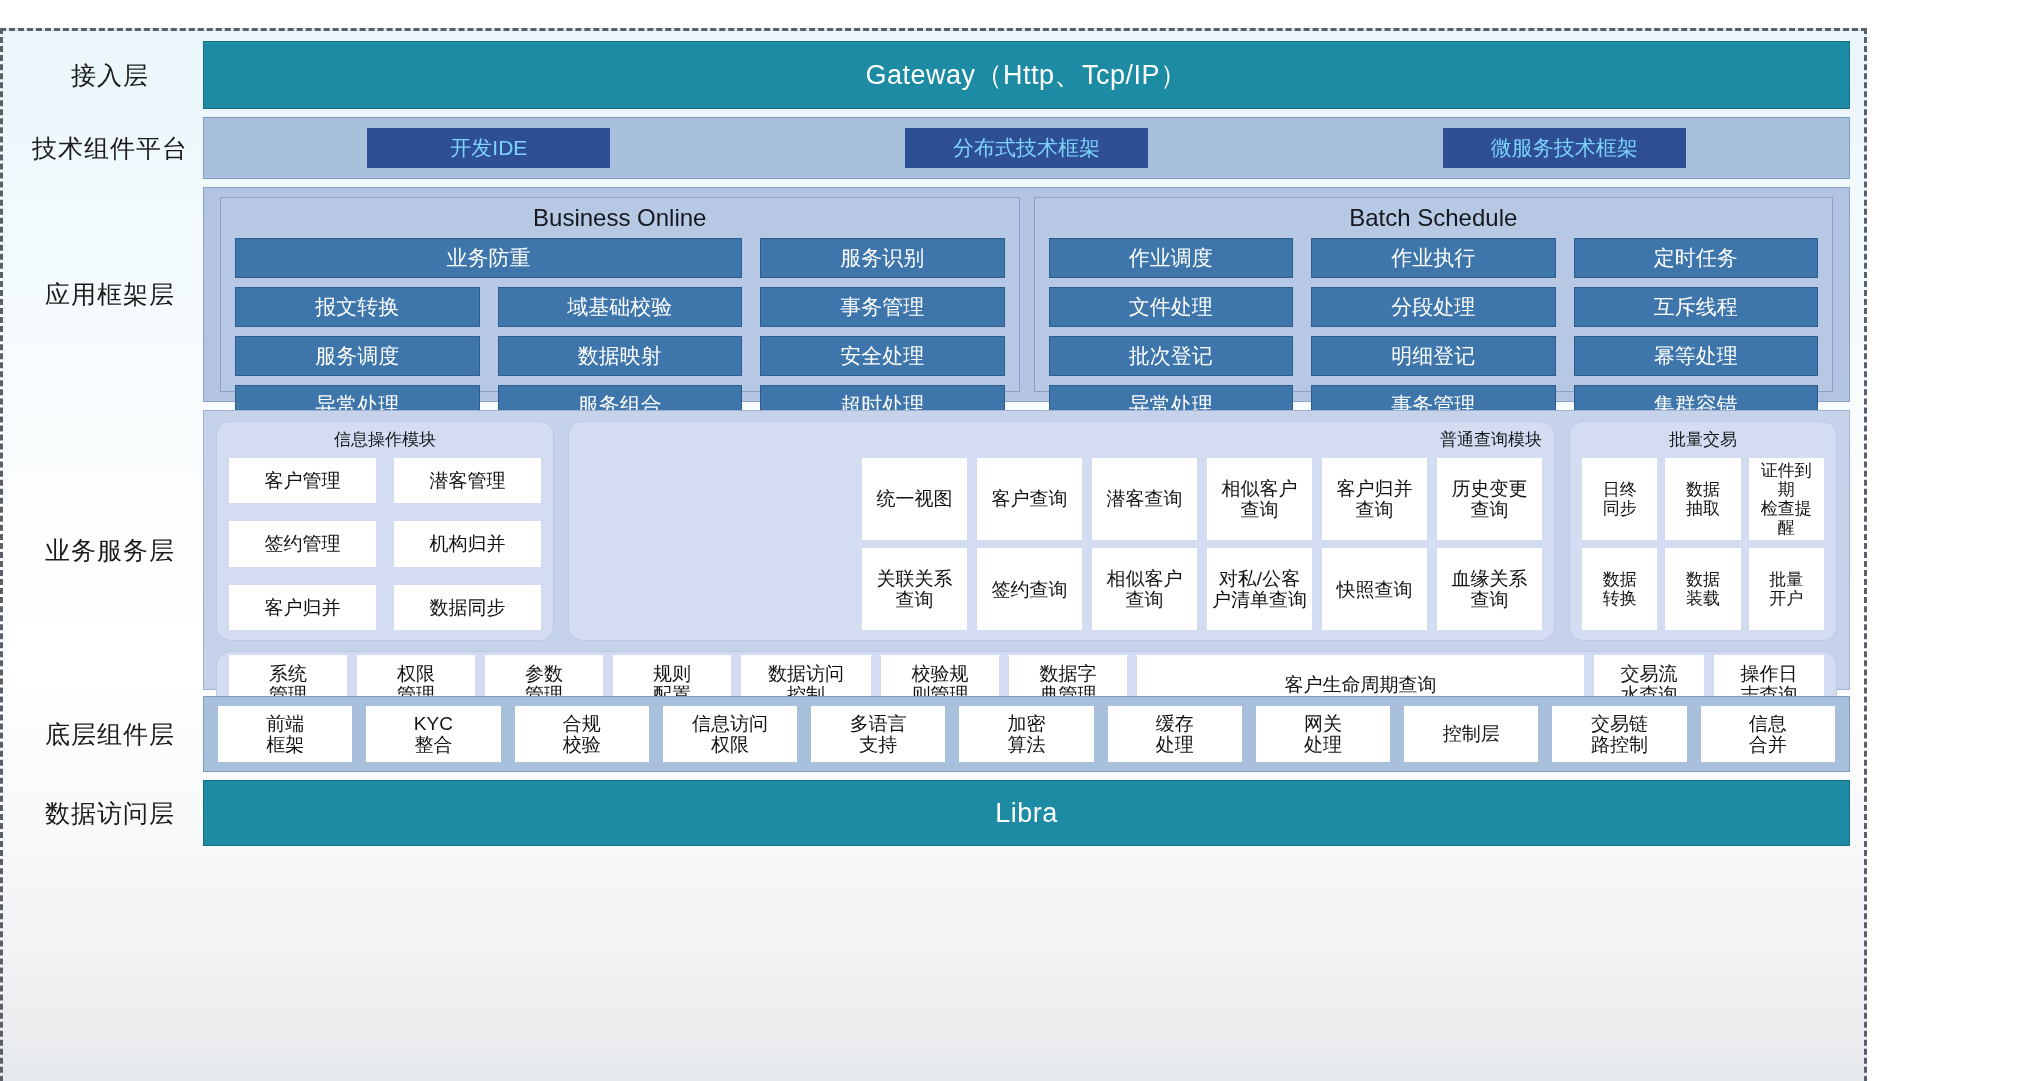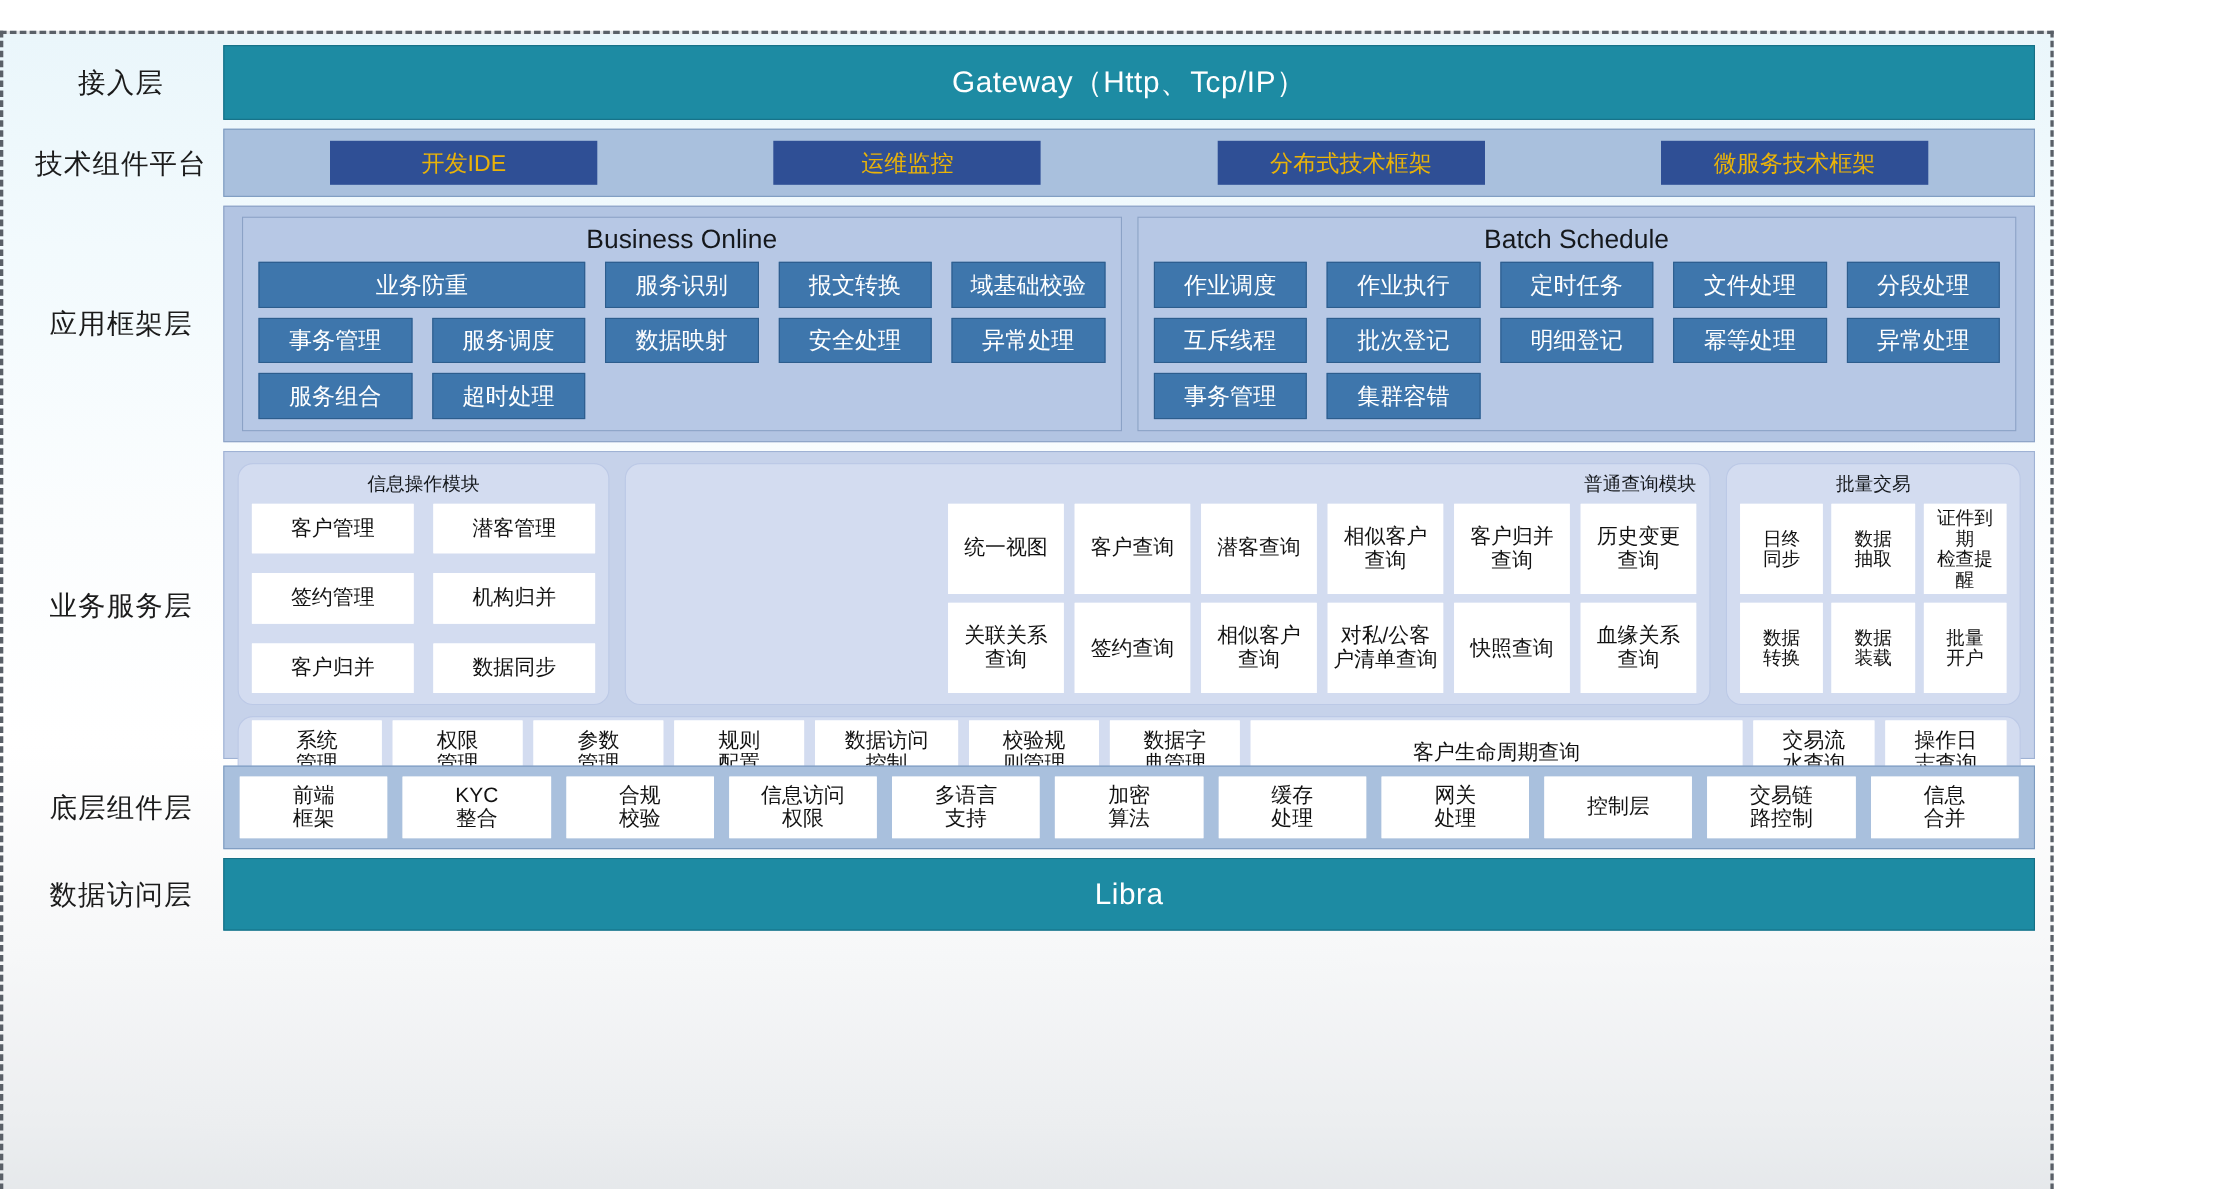--- a/index.html
+++ b/index.html
@@ -43,21 +43,21 @@
   
   .tech-band {
     background: #a9c0dd;
     border: 1px solid #7d9bc0;
     height: 62px;
     display: flex; align-items: center; justify-content: space-around;
     padding: 0 16px;
   }
   .tech-btn {
     background: #2f4f95;
-    color: #eab308;
+    color: #7dd3fc;
     font-size: 21px;
     height: 40px;
     width: 243px;
     display: flex; align-items: center; justify-content: center;
   }
 
   
   .appframe-band {
     background: #b2c4e2;
     border: 1px solid #8ba2c6;
@@ -72,21 +72,21 @@
     padding: 4px 14px 10px 14px;
     display: flex; flex-direction: column;
   }
   .frame-title {
     text-align: center; font-size: 24px; color: #15181c;
     padding: 2px 0 6px 0;
   }
   .frame-grid {
     flex: 1;
     display: grid;
-    grid-template-columns: repeat(5, 1fr);
+    grid-template-columns: repeat(3, 1fr);
     grid-auto-rows: 1fr;
     gap: 9px 18px;
   }
   .fcell {
     background: #3e76ac;
     border: 1px solid #2d5d8d;
     color: #ffffff;
     font-size: 21px;
     display: flex; align-items: center; justify-content: center;
     min-height: 40px;
@@ -160,21 +160,20 @@
     </div>
   </div>
 
   <div class="gap8"></div>
 
   <div class="layer-row">
     <div class="layer-label">技术组件平台</div>
     <div class="layer-body">
       <div class="tech-band">
         <div class="tech-btn">开发IDE</div>
-        <div class="tech-btn">运维监控</div>
         <div class="tech-btn">分布式技术框架</div>
         <div class="tech-btn">微服务技术框架</div>
       </div>
     </div>
   </div>
 
   <div class="gap8"></div>
 
   <div class="layer-row">
     <div class="layer-label">应用框架层</div>

